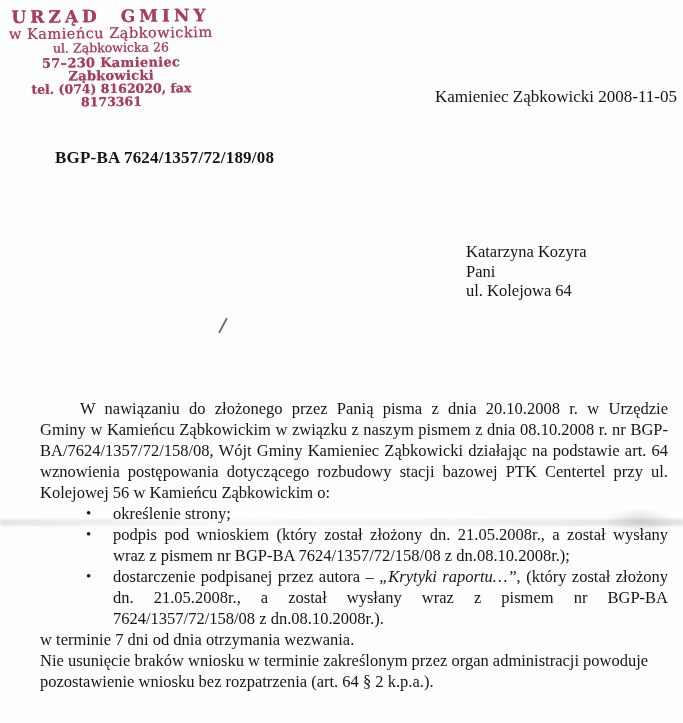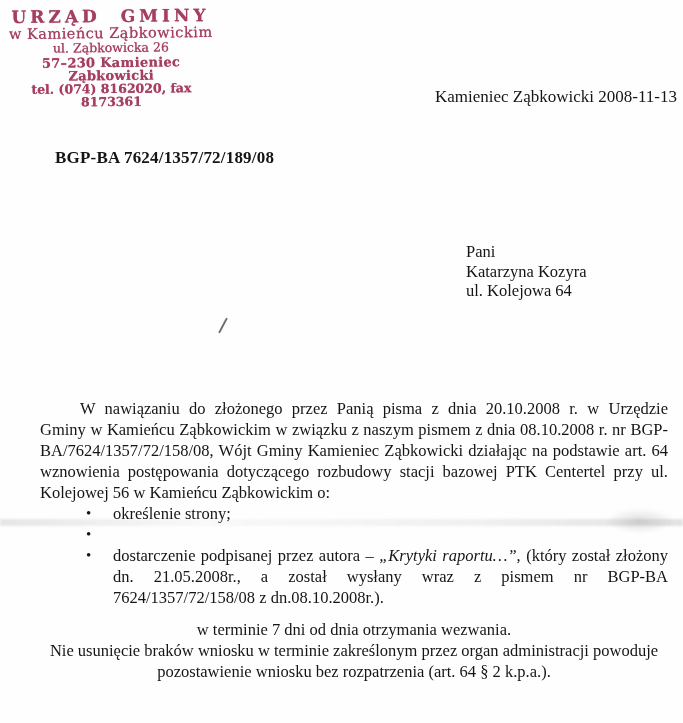--- a/index.html
+++ b/index.html
@@ -51,21 +51,21 @@
   .para .line:first-child{text-indent:40px;}
   .para .line:last-child{text-align-last:left;}
   .bullets{margin:0;padding:0;}
   .bullet{display:flex;}
   .bullet .dot{
     width:27px;margin-left:46px;flex:0 0 27px;
     font-size:15px;line-height:21px;
   }
   .bullet .btxt{flex:1;text-align:justify;}
   .bullet .ital{font-style:italic;}
-  .closing{margin-top:11px;text-align:center;}
+  .closing{margin-top:0;}
   
   .pen-mark{
     position:absolute;left:222px;top:317px;
     width:2px;height:17px;background:#4a4a4a;
     transform:rotate(28deg);border-radius:2px;opacity:.8;
   }
   .streak{
     position:absolute;left:0;top:519px;width:683px;height:7px;
     background:linear-gradient(90deg,rgba(120,120,120,.18),rgba(160,160,160,.05) 30%,rgba(140,140,140,.12) 70%,rgba(120,120,120,.2));
     filter:blur(1px);
@@ -82,51 +82,52 @@
 <div class="page">
 
   <div class="stamp">
     <div class="s1">URZĄD GMINY</div>
     <div class="s2">w Kamieńcu Ząbkowickim</div>
     <div class="s3">ul. Ząbkowicka 26</div>
     <div class="s4">57–230 Kamieniec Ząbkowicki</div>
     <div class="s5">tel. (074) 8162020, fax 8173361</div>
   </div>
 
-  <div class="date-line">Kamieniec Ząbkowicki 2008-11-13</div>
+  <div class="date-line">Kamieniec Ząbkowicki 2008-11-05</div>
 
   <div class="ref-number">BGP-BA 7624/1357/72/189/08</div>
 
   <div class="pen-mark"></div>
   <div class="streak"></div>
   <div class="smudge"></div>
 
   <div class="recipient">
+      <div class="rline">Katarzyna Kozyra</div>
       <div class="rline">Pani</div>
-      <div class="rline">Katarzyna Kozyra</div>
       <div class="rline">ul. Kolejowa 64</div>
     </div>
 
   <div class="body-text">
 
     <div class="para">
         <div class="line">W nawiązaniu do złożonego przez Panią pisma z dnia 20.10.2008 r.  w Urzędzie</div>
         <div class="line">Gminy w Kamieńcu Ząbkowickim w związku z naszym pismem z dnia 08.10.2008 r. nr BGP-</div>
         <div class="line">BA/7624/1357/72/158/08, Wójt Gminy Kamieniec Ząbkowicki działając na podstawie art. 64</div>
         <div class="line">wznowienia postępowania dotyczącego rozbudowy stacji bazowej PTK Centertel przy ul.</div>
         <div class="line">Kolejowej 56 w Kamieńcu Ząbkowickim o:</div>
       </div>
 
     <div class="bullets">
         <div class="bullet">
         <span class="dot">•</span>
         <span class="btxt"><span>określenie strony;</span><span class="ital"></span><span></span></span>
       </div>
         <div class="bullet">
         <span class="dot">•</span>
+        <span class="btxt"><span>podpis pod wnioskiem (który został złożony dn. 21.05.2008r., a został wysłany wraz z pismem nr BGP-BA 7624/1357/72/158/08 z dn.08.10.2008r.);</span><span class="ital"></span><span></span></span>
       </div>
         <div class="bullet">
         <span class="dot">•</span>
         <span class="btxt"><span>dostarczenie podpisanej przez autora – </span><span class="ital">„Krytyki raportu…”</span><span>, (który został złożony dn. 21.05.2008r., a został wysłany wraz z pismem nr BGP-BA 7624/1357/72/158/08 z dn.08.10.2008r.).</span></span>
       </div>
       </div>
 
     <div class="closing">
         <div class="cline">w terminie 7 dni od dnia otrzymania wezwania.</div>
         <div class="cline">Nie usunięcie braków wniosku w terminie zakreślonym przez organ administracji powoduje</div>

